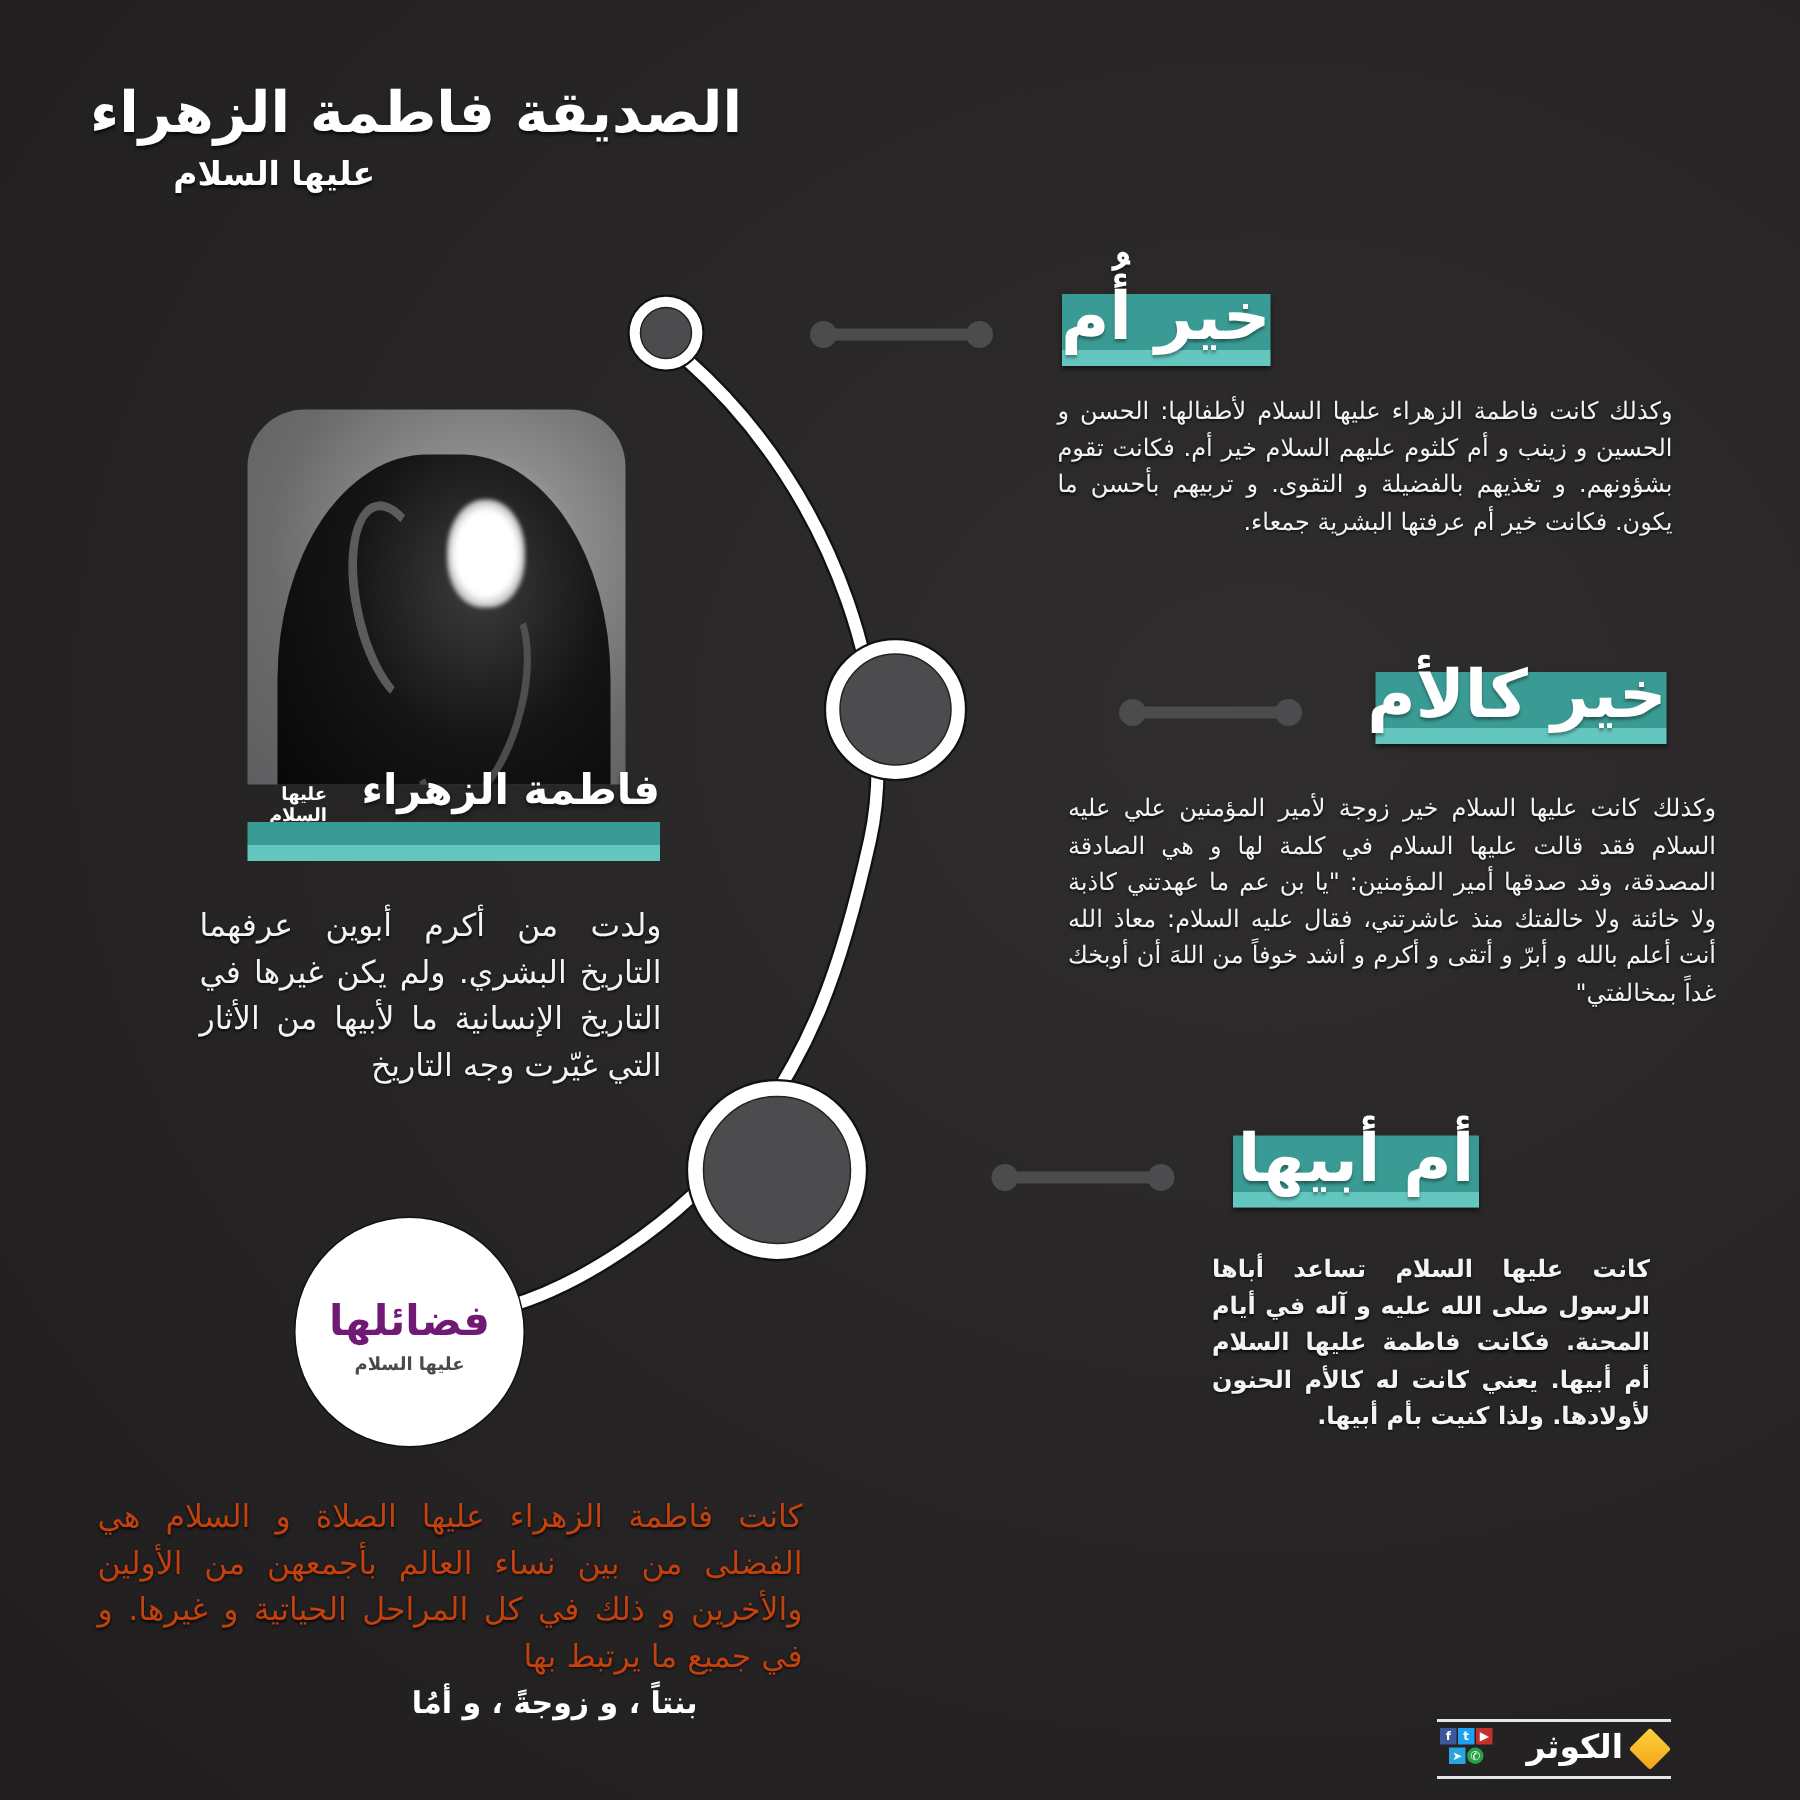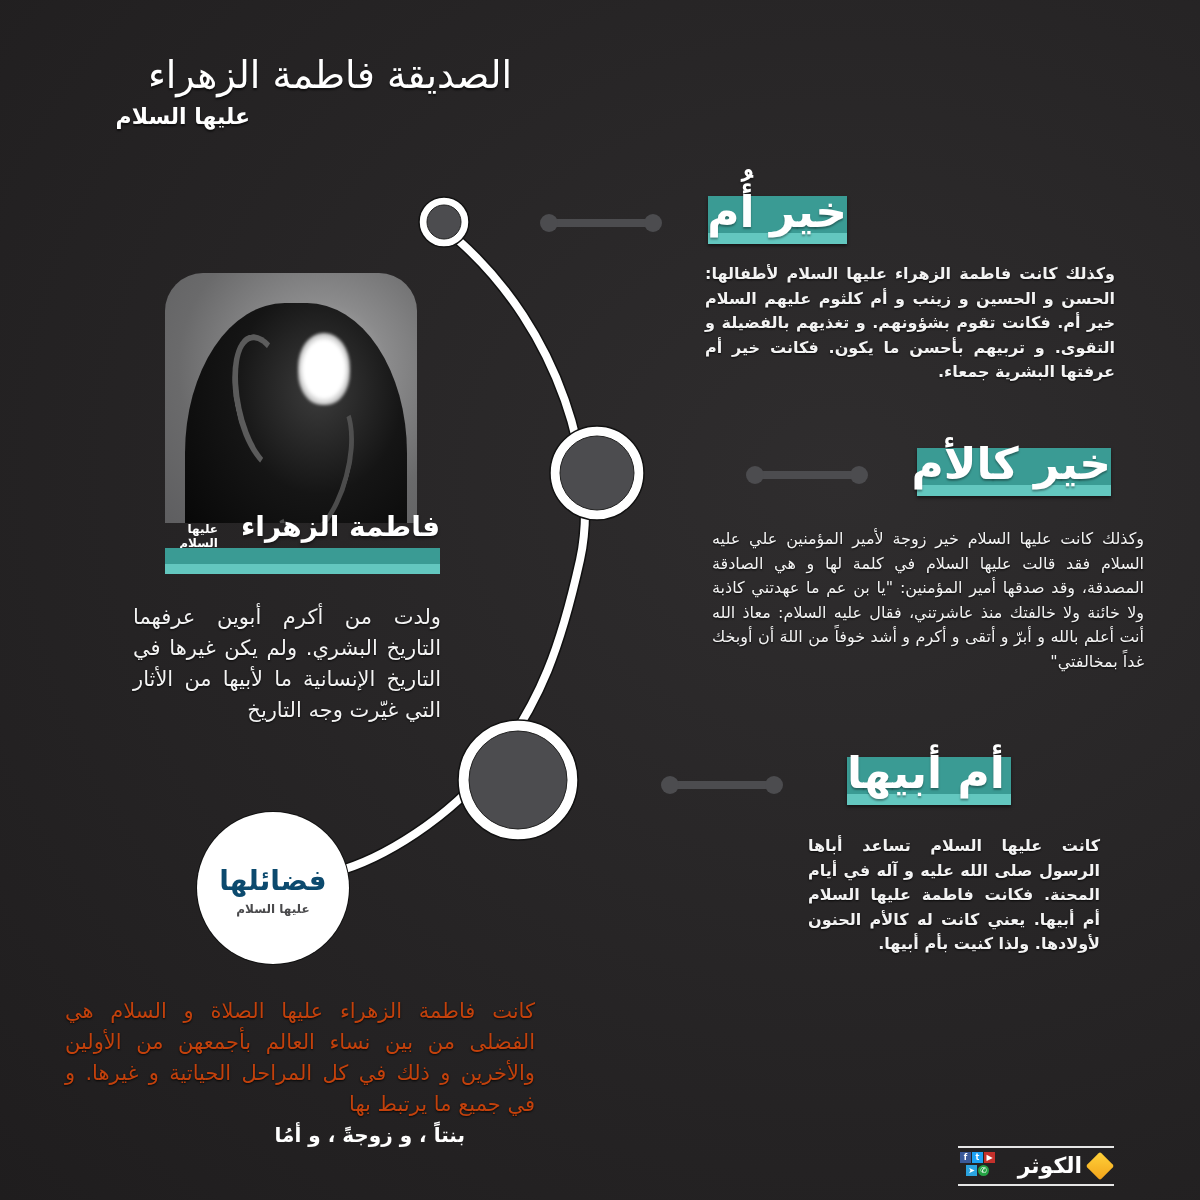--- a/index.html
+++ b/index.html
@@ -6,35 +6,35 @@
   html, body { width:1200px; height:1200px; overflow:hidden; }
   body {
     position:relative;
     background: radial-gradient(ellipse at 70% 40%, #2f2d2e 0%, #262425 55%, #1f1d1e 100%);
     font-family: "DejaVu Sans", sans-serif;
     color:#ffffff;
   }
   .abs { position:absolute; }
 
   
-  .main-title { left:60px; top:50px; width:540px; text-align:center; font-size:38px; font-weight:normal; line-height:50px; text-shadow:0 2px 2px rgba(0,0,0,.6); }
+  .main-title { left:60px; top:50px; width:540px; text-align:left; font-size:38px; font-weight:bold; line-height:50px; text-shadow:0 2px 2px rgba(0,0,0,.6); }
   .sub-title  { left:60px; top:100px; width:190px; text-align:right; font-size:22px; font-weight:bold; line-height:34px; text-shadow:0 2px 2px rgba(0,0,0,.6); }
 
   
   .timeline { left:0; top:0; width:1200px; height:1200px; pointer-events:none; }
 
   
   .connector { height:8px; background:#4c4c4f; border-radius:4px; }
   .connector::before, .connector::after { content:""; position:absolute; top:-5px; width:18px; height:18px; border-radius:50%; background:#4c4c4f; }
   .connector::before { left:-6px; }
   .connector::after  { right:-6px; }
 
   
   .badge { height:48px; background:linear-gradient(#3a9b94 0%, #3a9b94 78%, #63c7bf 78%, #63c7bf 100%); box-shadow:0 2px 3px rgba(0,0,0,.5); }
-  .badge-text { position:absolute; right:0; left:0; top:-16px; text-align:left; font-size:44px; font-weight:bold; line-height:64px; color:#ffffff; white-space:nowrap; text-shadow:0 2px 2px rgba(0,0,0,.35); }
+  .badge-text { position:absolute; right:0; left:0; top:-16px; text-align:center; font-size:44px; font-weight:bold; line-height:64px; color:#ffffff; white-space:nowrap; text-shadow:0 2px 2px rgba(0,0,0,.35); }
 
   
   .para { text-align:justify; text-align-last:right; font-size:16px; line-height:24.5px; color:#f3f3f3; text-shadow:0 1px 2px rgba(0,0,0,.8); }
   .para-lg { font-size:21px; line-height:31px; }
 
   
   .portrait { left:165px; top:273px; width:252px; height:250px; border-radius:38px 38px 0 0; overflow:hidden;
               background: radial-gradient(circle at 62% 38%, #bdbdbd 0%, #8b8b8c 30%, #6a6a6b 65%, #5e5e60 100%); }
   .figure-cloak { position:absolute; left:20px; right:10px; top:30px; bottom:-30px;
                   background: radial-gradient(ellipse at 60% 35%, #3c3c3c 0%, #151515 45%, #050505 100%);
@@ -42,21 +42,21 @@
   .figure-fold1 { position:absolute; left:70px; top:60px; width:60px; height:140px; border-radius:50%; border:6px solid #6d6d6d; border-right-color:transparent; border-bottom-color:transparent; transform:rotate(-12deg); opacity:.8; }
   .figure-fold2 { position:absolute; left:115px; top:120px; width:70px; height:150px; border-radius:50%; border:5px solid #5a5a5a; border-left-color:transparent; border-top-color:transparent; transform:rotate(15deg); opacity:.8; }
   .figure-face  { position:absolute; left:133px; top:60px; width:52px; height:72px; border-radius:48% 48% 45% 45%; background:radial-gradient(ellipse, #ffffff 55%, rgba(255,255,255,.6) 75%, rgba(255,255,255,0) 100%); filter:blur(1.5px); }
 
   .name-small { left:130px; top:522px; width:180px; text-align:right; font-size:12px; font-weight:bold; color:#ffffff; }
   .name-badge { left:165px; top:548px; width:275px; height:26px; background:linear-gradient(#3a9b94 0%, #3a9b94 60%, #63c7bf 60%); }
   .name-title { left:130px; top:499px; width:310px; text-align:right; font-size:28px; font-weight:bold; line-height:56px; color:#ffffff; text-shadow:0 2px 3px rgba(0,0,0,.5); }
 
   
   .virtues-circle { left:197px; top:812px; width:152px; height:152px; border-radius:50%; background:#ffffff; box-shadow:0 0 0 1px #111; text-align:center; }
-  .virtues-title { position:absolute; left:0; right:0; top:52px; font-size:28px; font-weight:bold; color:#0c4a6e; line-height:34px; }
+  .virtues-title { position:absolute; left:0; right:0; top:52px; font-size:28px; font-weight:bold; color:#701a75; line-height:34px; }
   .virtues-sub   { position:absolute; left:0; right:0; top:90px; font-size:12px; font-weight:bold; color:#4a4a4c; }
 
   .closing { left:65px; top:996px; width:470px; text-align:justify; text-align-last:right; font-size:21px; line-height:31px; color:#c2410c; text-shadow:0 1px 2px rgba(0,0,0,.8); }
   .closing-bold { left:65px; top:1120px; width:400px; font-size:20px; font-weight:bold; line-height:30px; color:#ffffff; }
 
   
   .logo { left:958px; top:1146px; width:156px; height:40px; border-top:2px solid #e6e6e6; border-bottom:2px solid #e6e6e6; }
   .logo-diamond { position:absolute; right:4px; top:8px; width:20px; height:20px; transform:rotate(45deg); background:linear-gradient(135deg,#ffd23a,#f3a31a); border-radius:2px; }
   .logo-text { position:absolute; right:32px; top:3px; font-size:22px; font-weight:bold; color:#ffffff; line-height:30px;text-align:right; }
   .social { position:absolute; width:11px; height:11px; font-size:8px; line-height:11px; text-align:center; color:#fff; font-weight:bold; }
@@ -89,28 +89,28 @@
   </g>
 </svg>
 
 <div class="abs connector" style="left:546px; top:219px; width:110px;"></div>
 <div class="abs connector" style="left:752px; top:471px; width:110px;"></div>
 <div class="abs connector" style="left:667px; top:781px; width:110px;"></div>
 
 <div class="abs badge" style="left:708px; top:196px; width:139px;">
   <span class="badge-text">خير أُم</span>
 </div>
-<p class="abs para" style="left:705px; top:262px; width:410px;font-weight:bold;">وكذلك كانت فاطمة الزهراء عليها السلام لأطفالها: الحسن و الحسين و زينب و أم كلثوم عليهم السلام خير أم. فكانت تقوم بشؤونهم. و تغذيهم بالفضيلة و التقوى. و تربيهم بأحسن ما يكون. فكانت خير أم عرفتها البشرية جمعاء.</p>
+<p class="abs para" style="left:705px; top:262px; width:410px;">وكذلك كانت فاطمة الزهراء عليها السلام لأطفالها: الحسن و الحسين و زينب و أم كلثوم عليهم السلام خير أم. فكانت تقوم بشؤونهم. و تغذيهم بالفضيلة و التقوى. و تربيهم بأحسن ما يكون. فكانت خير أم عرفتها البشرية جمعاء.</p>
 
 <div class="abs badge" style="left:917px; top:448px; width:194px;">
   <span class="badge-text">خير كالأم</span>
 </div>
 <p class="abs para" style="left:712px; top:527px; width:432px;">وكذلك كانت عليها السلام خير زوجة لأمير المؤمنين علي عليه السلام فقد قالت عليها السلام في كلمة لها و هي الصادقة المصدقة، وقد صدقها أمير المؤمنين: "يا بن عم ما عهدتني كاذبة ولا خائنة ولا خالفتك منذ عاشرتني، فقال عليه السلام: معاذ الله أنت أعلم بالله و أبرّ و أتقى و أكرم و أشد خوفاً من اللهَ أن أوبخك غداً بمخالفتي"</p>
 
-<div class="abs badge" style="left:822px; top:757px; width:164px;margin-left:25px;">
+<div class="abs badge" style="left:822px; top:757px; width:164px;">
   <span class="badge-text">أم أبيها</span>
 </div>
 <p class="abs para" style="left:808px; top:834px; width:292px;font-weight:bold;">كانت عليها السلام تساعد أباها الرسول صلى الله عليه و آله في أيام المحنة. فكانت فاطمة عليها السلام أم أبيها. يعني كانت له كالأم الحنون لأولادها. ولذا كنيت بأم أبيها.</p>
 
 <div class="abs portrait">
   <div class="figure-cloak"></div>
   <div class="figure-fold1"></div>
   <div class="figure-fold2"></div>
   <div class="figure-face"></div>
 </div>

